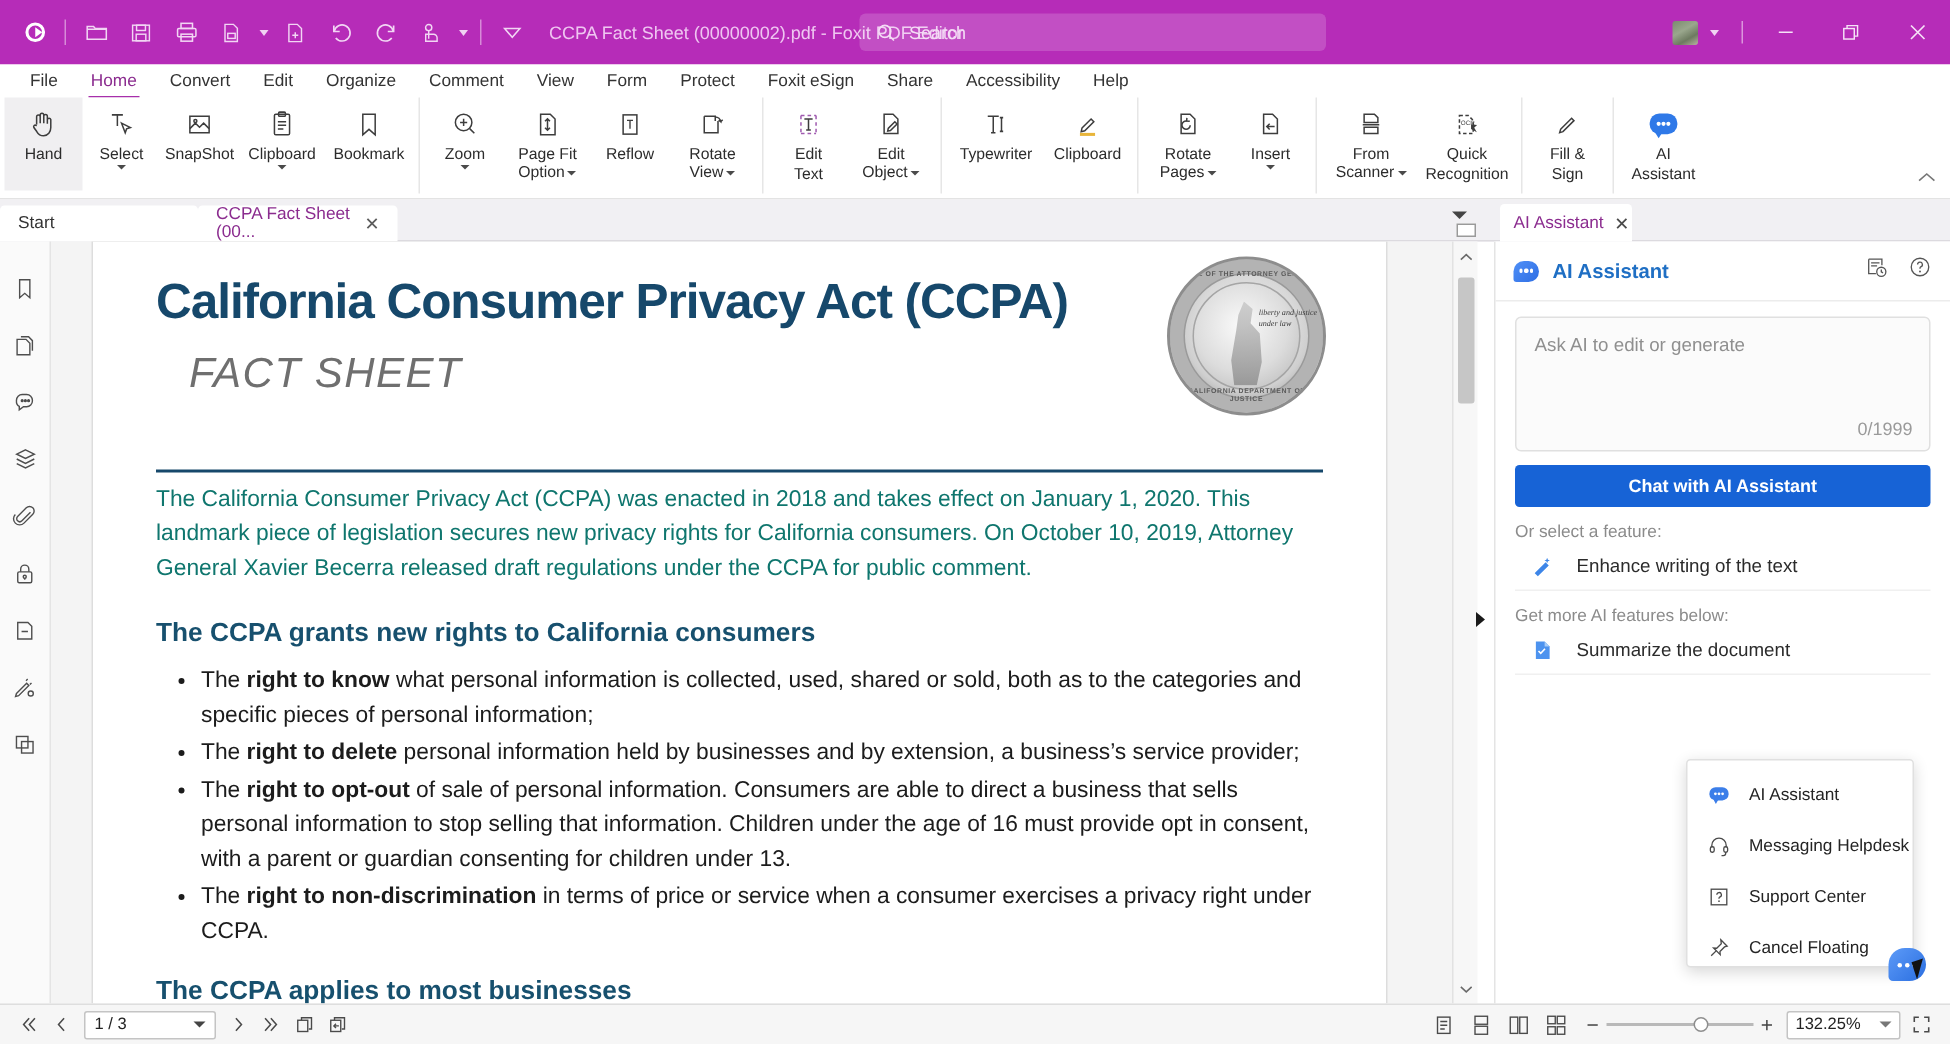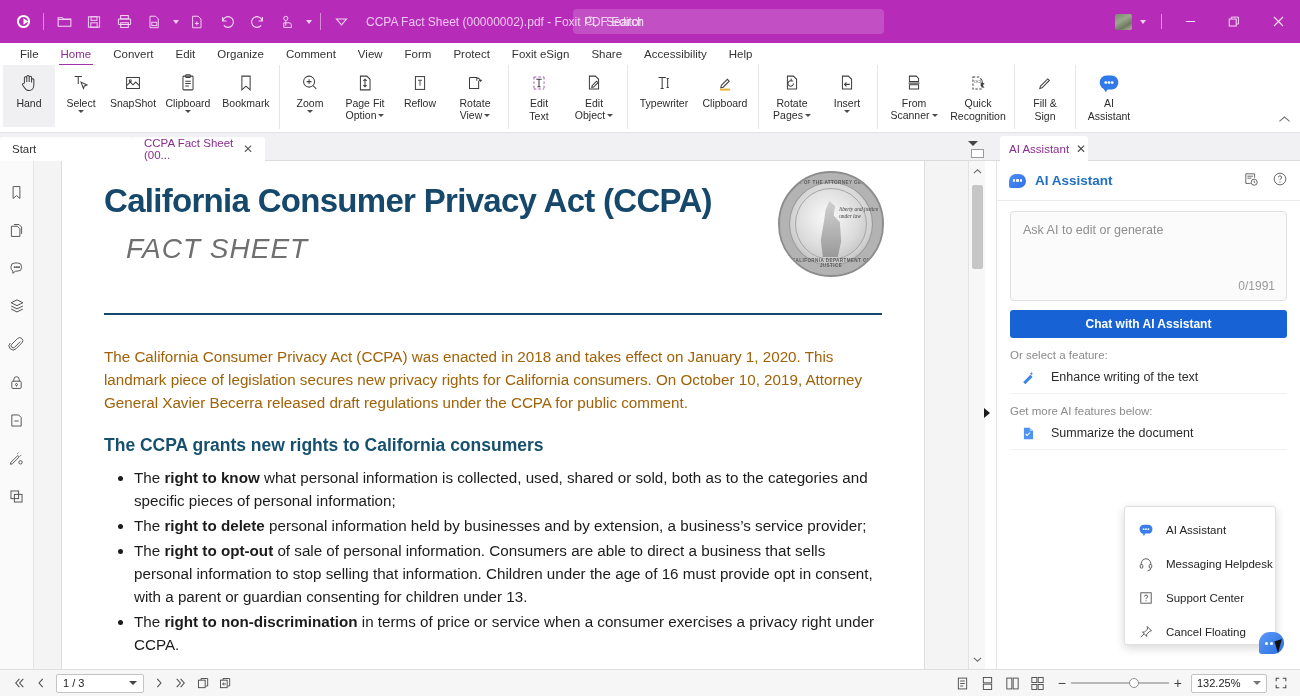--- a/index.html
+++ b/index.html
@@ -176,21 +176,21 @@
     font-size: 4.6px; color: #5a5a5a; letter-spacing: .4px; font-weight: bold;
   }
   .seal .txt-top { top: 7px; }
   .seal .txt-bot { bottom: 7px; }
   .seal .motto {
     position:absolute; left: 58%; top: 33px; font-size: 5.4px; color:#3d3d3d;
     font-family: "Liberation Serif", serif; font-style: italic; line-height: 7px; text-align:left;
   }
   .hrule { margin-top: 48px; border-top: 2.5px solid #16486b; }
   .doc-p {
-    margin-top: 30px; font-size: 15.2px; color: #a16207; line-height: 23px;
+    margin-top: 6px; font-size: 15.2px; color: #0f766e; line-height: 23px;
     font-family: "Liberation Sans", sans-serif;
   }
   .doc-h3 {
     margin-top: 20px; font-size: 17.5px; font-weight: bold; color: #17506e; line-height: 22px;
   }
   .doc-ul { margin-top: 10px; padding-left: 30px; }
   .doc-ul li {
     font-size: 15.2px; color: #1c1c1c; line-height: 23px; margin-bottom: 2px;
   }
   .doc-ul li b { font-weight: bold; }
@@ -806,21 +806,21 @@
               <circle cx="10" cy="10" r="7.3"></circle>
               <path d="M8 8a2 2 0 1 1 2.6 1.9c-.5.2-.6.6-.6 1.1v.5"></path>
               <circle cx="10" cy="13.8" r=".8" fill="#555" stroke="none"></circle>
             </svg>
         </span>
       </div>
     </div>
     <div class="ai-body">
       <div class="ai-textarea">
         <span>Ask AI to edit or generate</span>
-        <span class="ai-count">0/1991</span>
+        <span class="ai-count">0/1999</span>
       </div>
       <div class="ai-chat-btn">Chat with AI Assistant</div>
       <div class="ai-sublabel">Or select a feature:</div>
 
       <div class="ai-feature">
         <span class="fi">
           <svg width="15" height="15" viewBox="0 0 18 18" fill="none" stroke="#3d86e8" stroke-width="1.3">
               <path d="M3.5 14.5l7.8-7.8 1.6 1.6-7.8 7.8z" fill="#3d86e8"></path>
               <path d="M12.5 2.2l.6 1.6 1.6.6-1.6.6-.6 1.6-.6-1.6-1.6-.6 1.6-.6z" fill="#3d86e8" stroke="none"></path>
             </svg>

